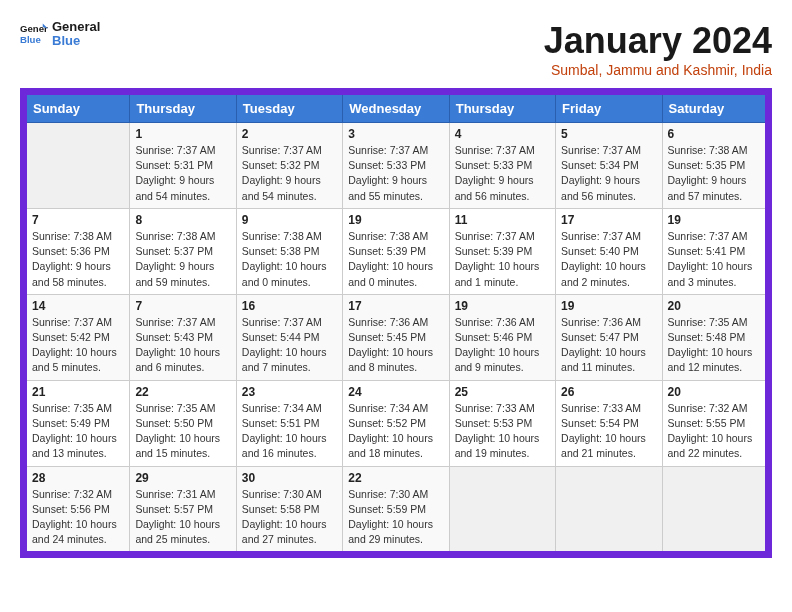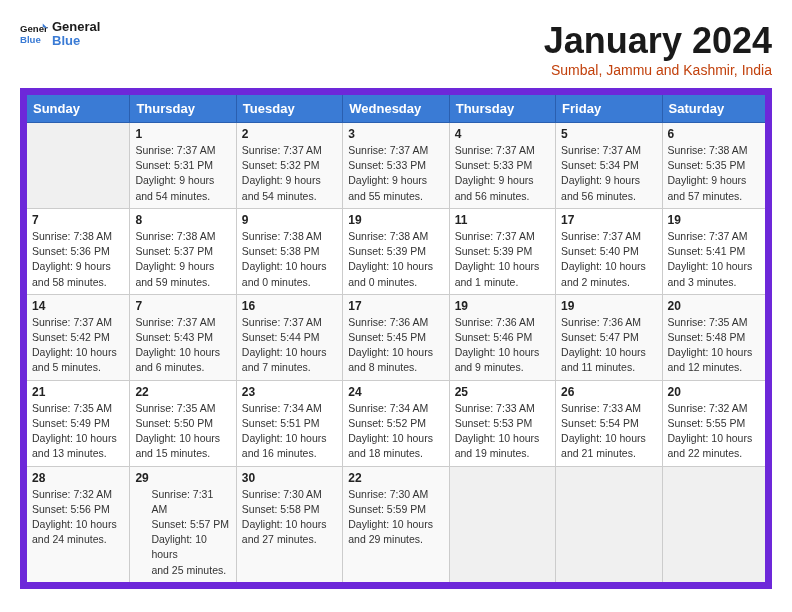--- a/index.html
+++ b/index.html
@@ -315,21 +315,21 @@
       <tr>
         <td>
           <span class="day-num">28</span>
           <div class="cell-info" style="white-space: pre-line;">Sunrise: 7:32 AM
 Sunset: 5:56 PM
 Daylight: 10 hours
 and 24 minutes.</div>
         </td>
         <td>
           <span class="day-num">29</span>
-          <div class="cell-info" style="white-space: pre-line; margin-left: 16px;">Sunrise: 7:31 AM
+          <div class="cell-info" style="white-space: pre-line;">Sunrise: 7:31 AM
 Sunset: 5:57 PM
 Daylight: 10 hours
 and 25 minutes.</div>
         </td>
         <td>
           <span class="day-num">30</span>
           <div class="cell-info" style="white-space: pre-line;">Sunrise: 7:30 AM
 Sunset: 5:58 PM
 Daylight: 10 hours
 and 27 minutes.</div>

